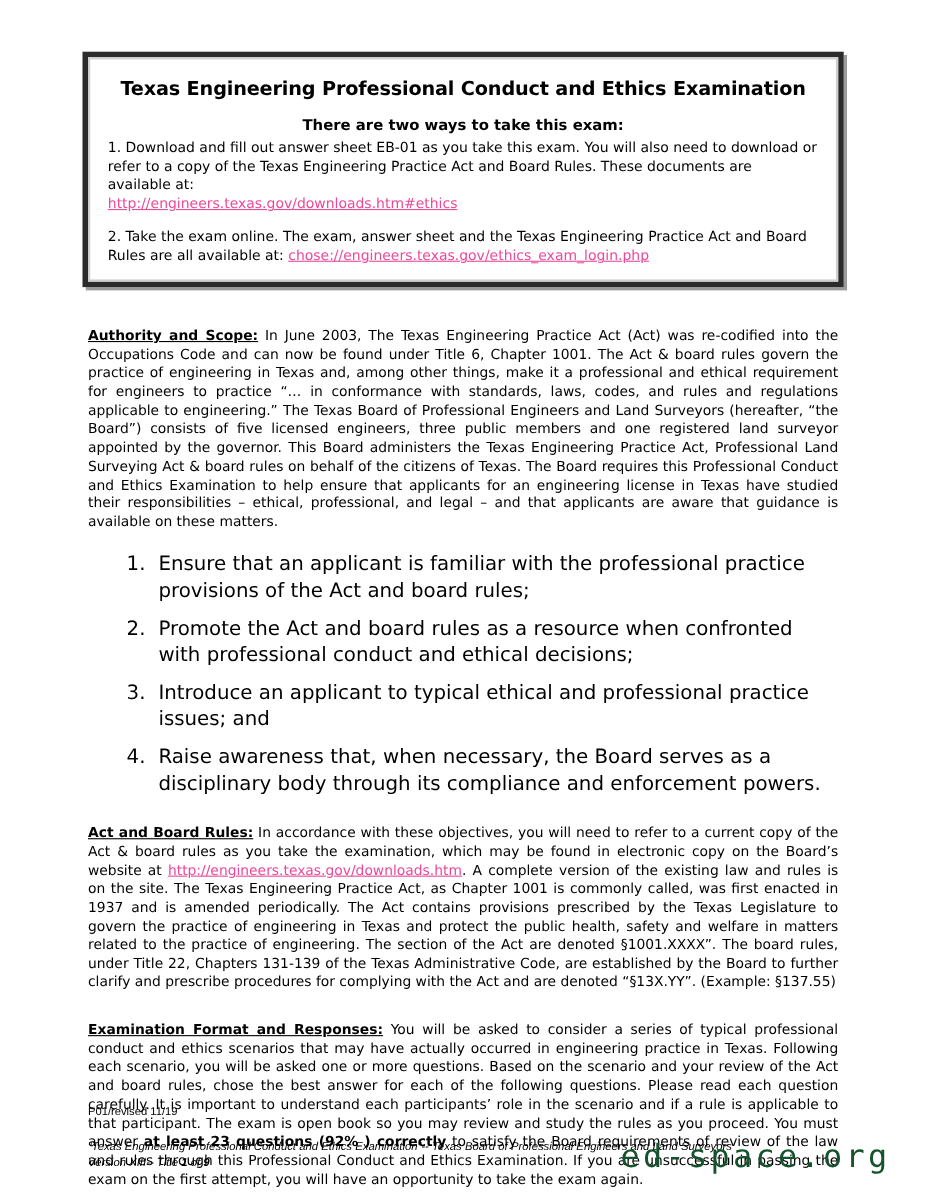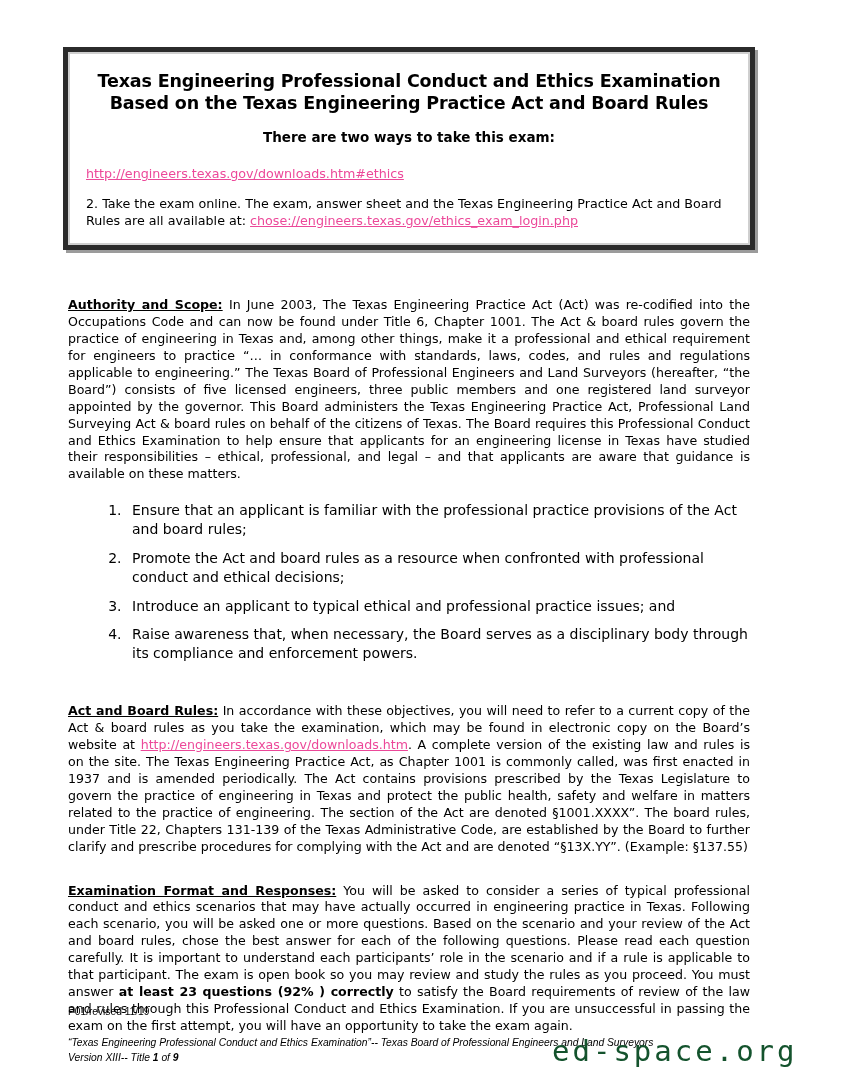--- a/index.html
+++ b/index.html
@@ -11,21 +11,21 @@
     width: 844px;
     height: 1092px;
     position: relative;
     overflow: hidden;
     font-family: "DejaVu Sans", "Liberation Sans", sans-serif;
     color: #000000;
   }
 
   .page {
     position: absolute;
-    left: 0; top: 0;
+    left: 12px; top: 0;
     width: 680px;
     height: 1092px;
   }
 
   
   .header-box {
     position: absolute;
     left: 63px;
     top: 47px;
     width: 692px;
@@ -91,28 +91,28 @@
 
   .intro-line {
     font-size: 12.6px;
     line-height: 1.345;
     margin: 0;
   }
 
   ol.objectives {
     margin: 7px 0 0 0;
     padding-left: 58px;
-    font-size: 14px;
+    font-size: 18px;
     line-height: 1.345;
   }
   ol.objectives li {
     margin-bottom: 10px;
     padding-left: 6px;
   }
-  ol.objectives li:last-child { margin-bottom: 16px; }
+  ol.objectives li:last-child { margin-bottom: 0; }
 
   
   .rev-code {
     position: absolute;
     left: 68px;
     top: 1006px;
     font-size: 10.2px;
     font-family: "Liberation Sans", sans-serif;
   }
   .footer-note {
@@ -142,27 +142,26 @@
 </head>
 <body>
 
 <div class="page">
 
   <div class="header-box">
     <div class="header-inner">
 
       <div class="doc-title">
         <span>Texas Engineering Professional Conduct and Ethics Examination</span>
-        <span class="l2">Based on the Texas Engineering Practice Act and Board Rules</span>
       </div>
 
       <div class="ways-heading">There are two ways to take this exam:</div>
 
       <p class="way-item">
-        <br>
+        <span>1.  Download and fill out answer sheet EB-01 as you take this exam.  You will also need to download or refer to a copy of the Texas Engineering Practice Act and Board Rules.  These documents are available at:</span><br>
         <span class="doc-link">http://engineers.texas.gov/downloads.htm#ethics</span>
       </p>
 
       <div class="way-gap"></div>
 
       <p class="way-item">
         <span>2. Take the exam online.  The exam, answer sheet and the Texas Engineering Practice Act and Board Rules are all available at: </span><span class="doc-link">chose://engineers.texas.gov/ethics_exam_login.php</span>
       </p>
 
     </div>

